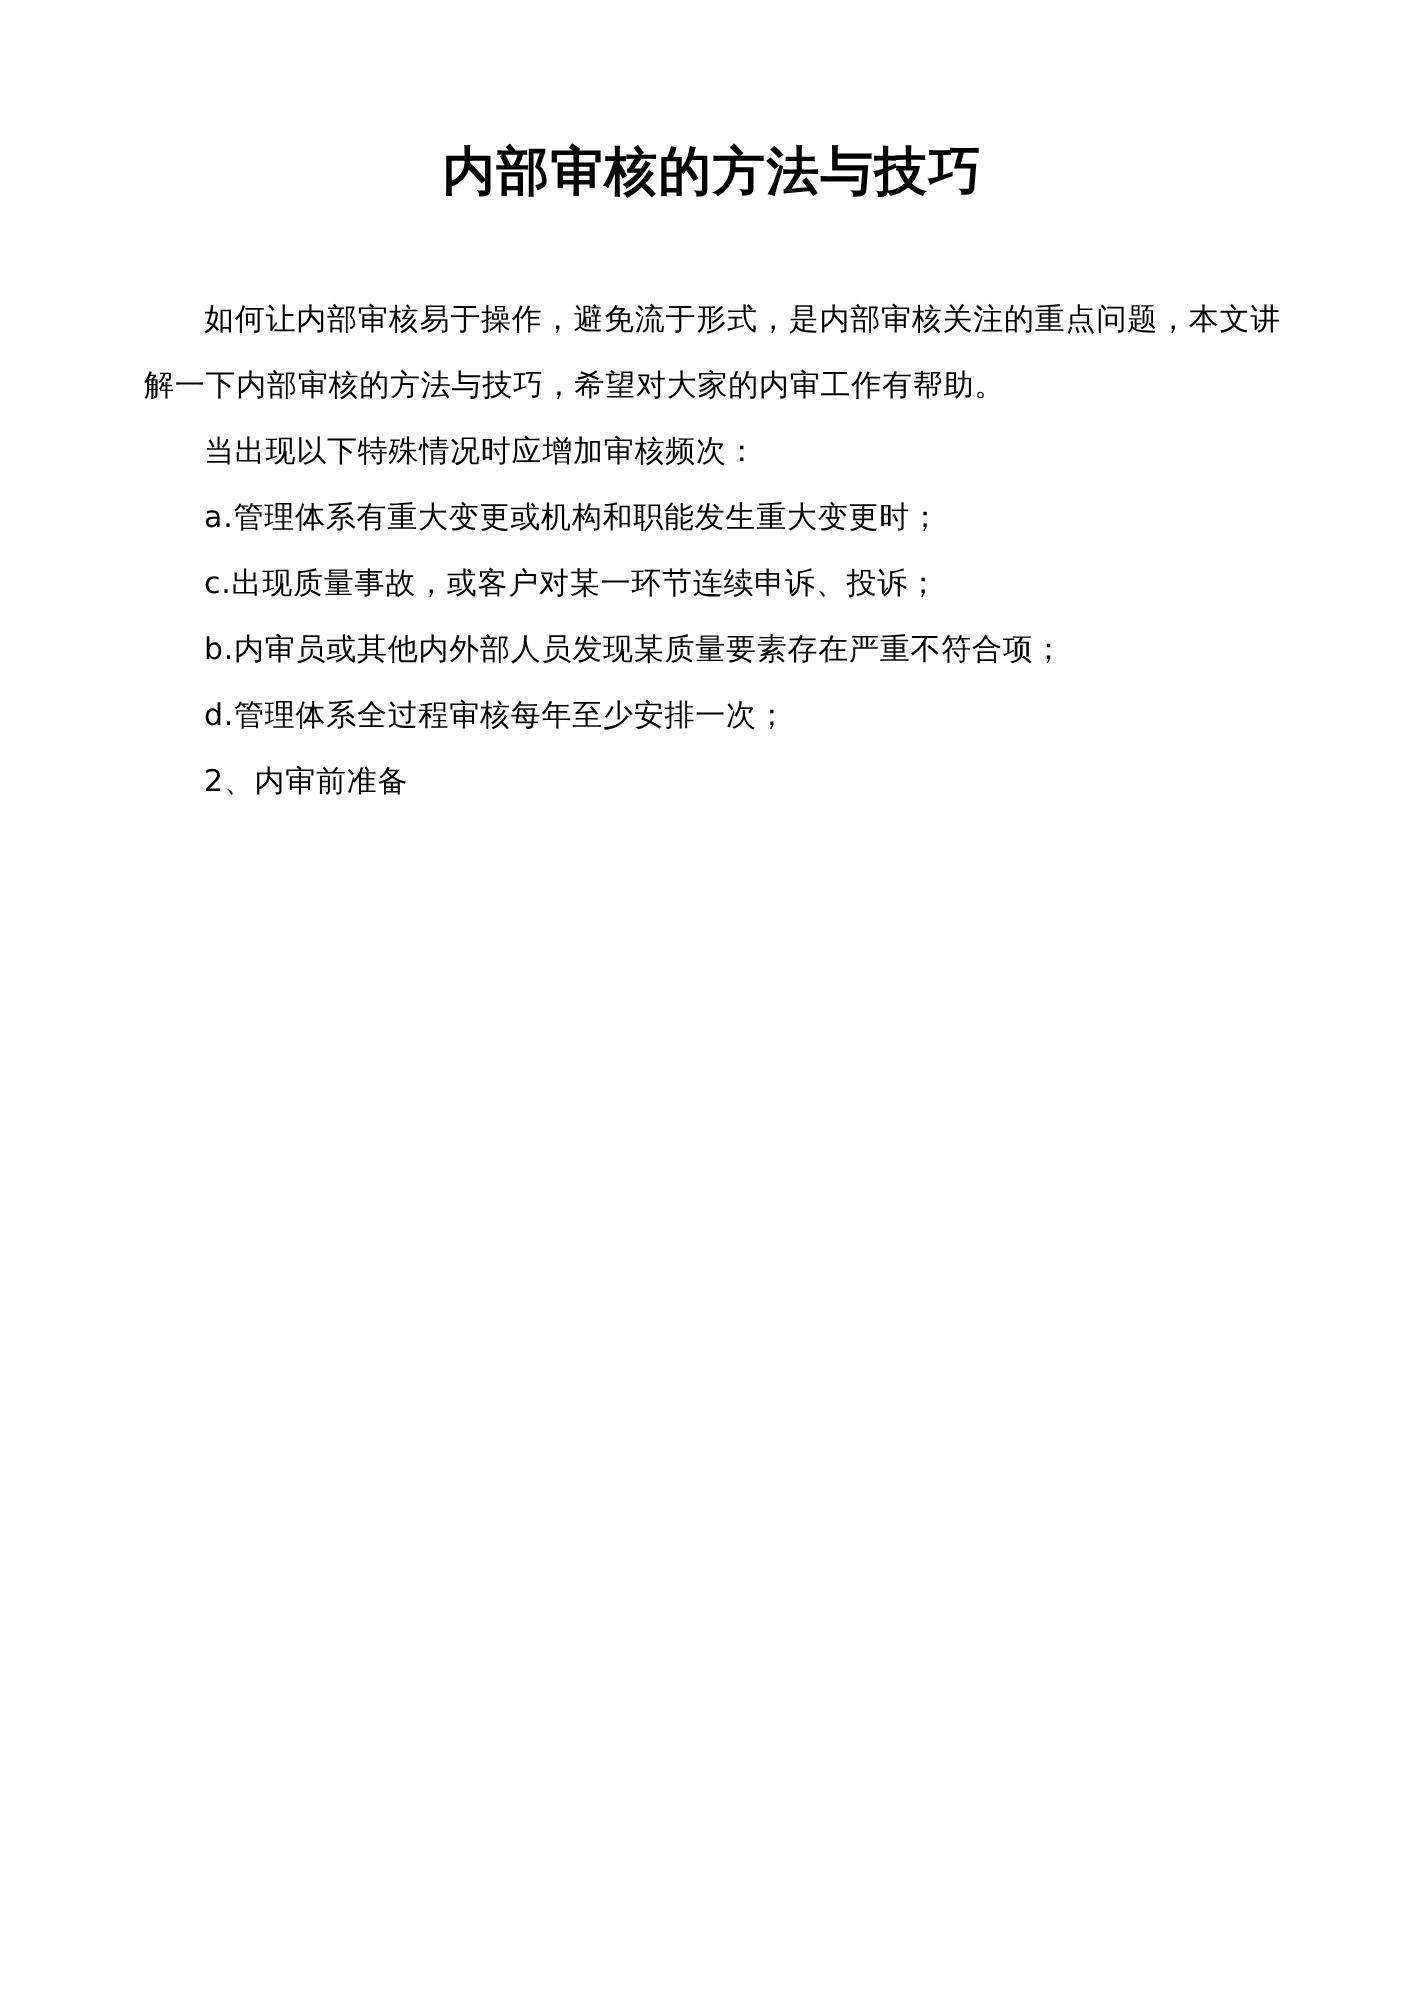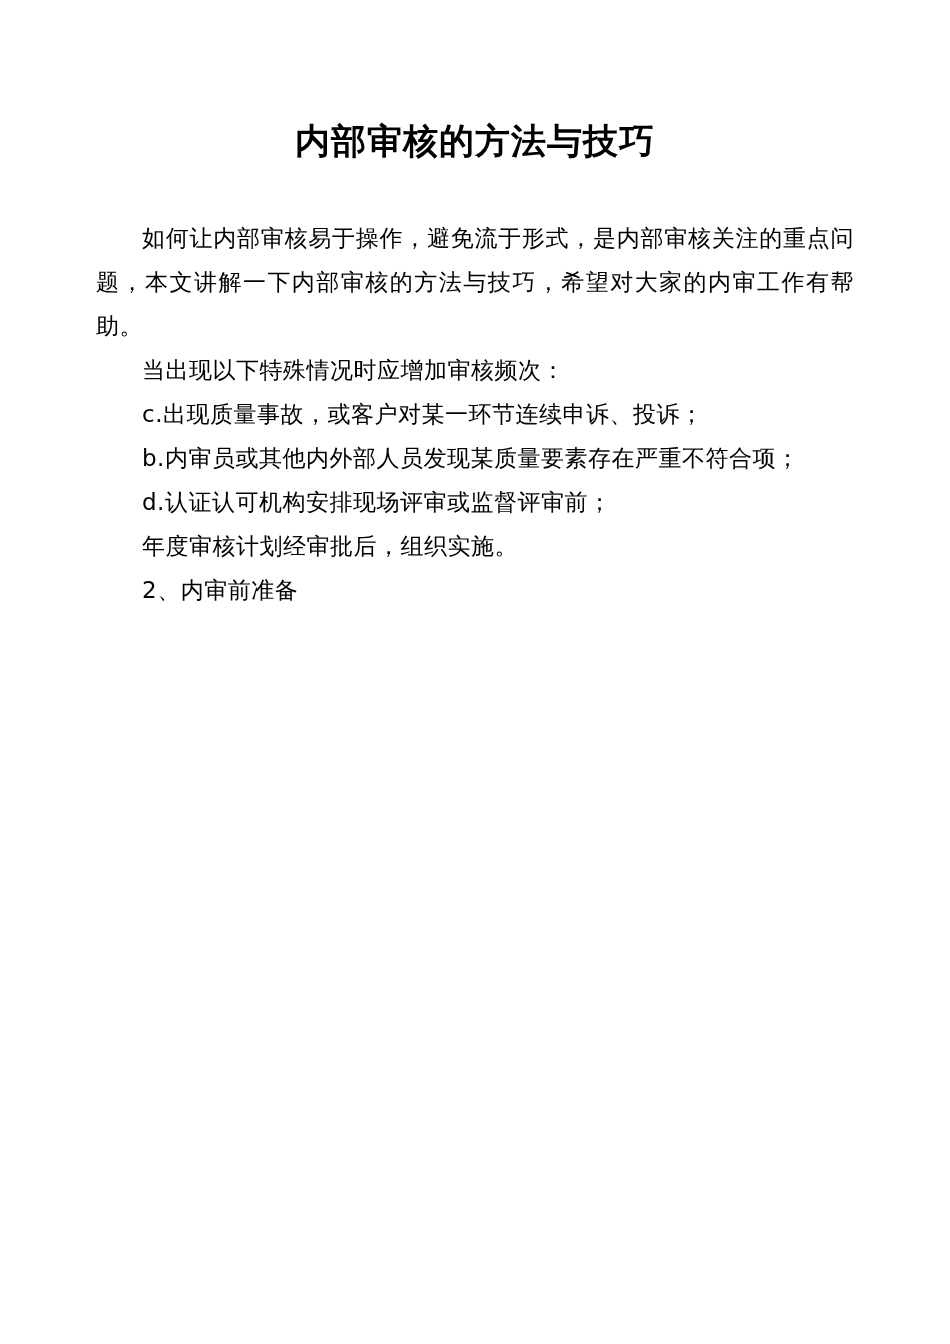--- a/index.html
+++ b/index.html
@@ -11,52 +11,52 @@
     width: 950px;
     height: 1344px;
     font-family: "DejaVu Serif", "Liberation Serif", serif;
     color: #000000;
     overflow: hidden;
   }
   .page {
     box-sizing: border-box;
     width: 950px;
     height: 1344px;
-    padding: 118px 96px 60px 96px;
+    padding: 92px 96px 60px 96px;
     background: #ffffff;
   }
   .doc-title {
     font-family: "DejaVu Serif", "Liberation Serif", serif;
     font-weight: 700;
     font-size: 35px;
     line-height: 1.3;
     text-align: center;
     letter-spacing: 1px;
     margin: 0 0 52px 0;
   }
   .body-text {
     font-family: "DejaVu Sans", "Liberation Sans", sans-serif;
-    font-size: 23px;
+    font-size: 20px;
     line-height: 44px;
     text-align: justify;
     text-justify: inter-ideograph;
     letter-spacing: 0.5px;
   }
   .para {
     margin: 0;
     text-indent: 2em;
   }
 </style>
 </head>
 <body>
 
 <div class="page">
   <h1 class="doc-title">内部审核的方法与技巧</h1>
   <div class="body-text">
     <p class="para">如何让内部审核易于操作，避免流于形式，是内部审核关注的重点问题，本文讲解一下内部审核的方法与技巧，希望对大家的内审工作有帮助。</p>
     <p class="para">当出现以下特殊情况时应增加审核频次：</p>
+    <p class="para">a.管理体系有重大变更或机构和职能发生重大变更时；</p>
     <p class="para">c.出现质量事故，或客户对某一环节连续申诉、投诉；</p>
     <p class="para">b.内审员或其他内外部人员发现某质量要素存在严重不符合项；</p>
-    <p class="para">d.认证认可机构安排现场评审或监督评审前；</p>
-    <p class="para">年度审核计划经审批后，组织实施。</p>
+    <p class="para">d.管理体系全过程审核每年至少安排一次；</p>
     <p class="para">2、内审前准备</p>
   </div>
 </div>
 
 </body></html>

